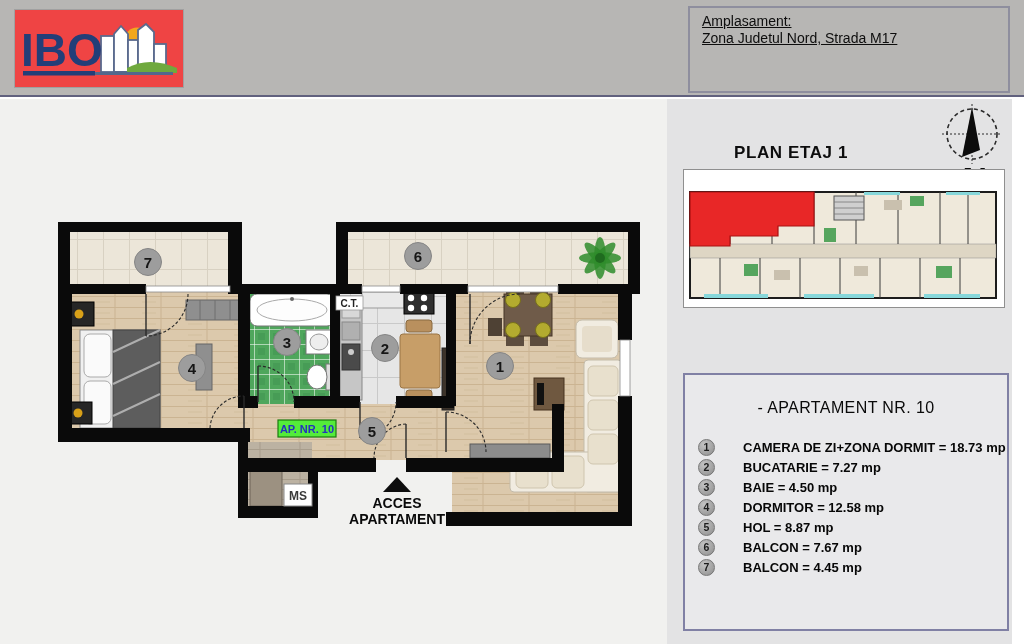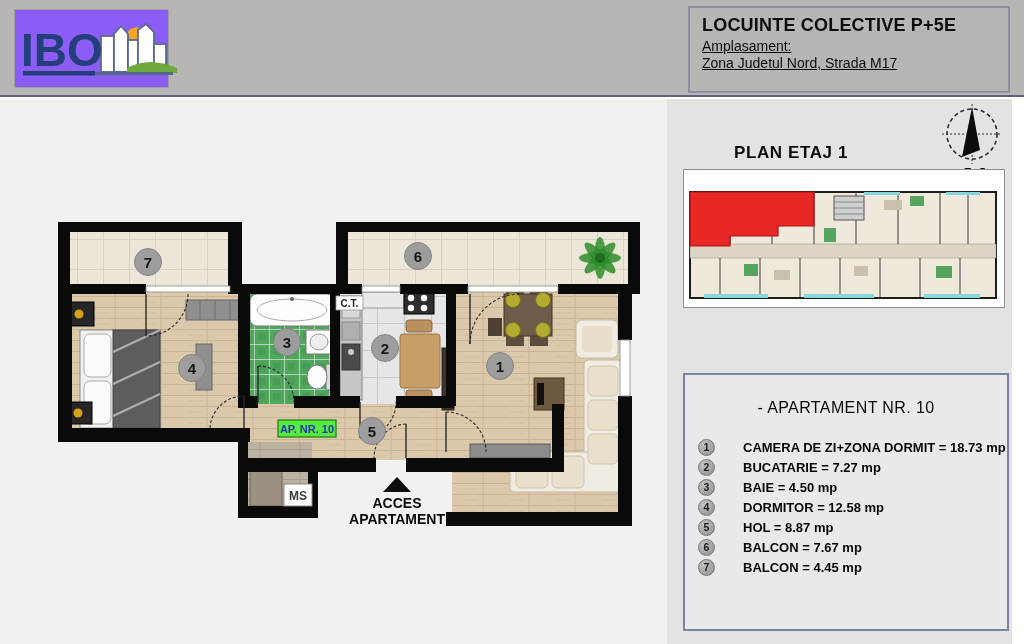--- a/index.html
+++ b/index.html
@@ -2,22 +2,22 @@
 <html><head>
 <meta charset="utf-8">
 <style>
   html,body{margin:0;padding:0;background:#ffffff;}
   #stage{position:relative;width:1024px;height:644px;overflow:hidden;
          font-family:"Liberation Sans",sans-serif;background:#ffffff;}
 
   
   .header{position:absolute;left:0;top:0;width:1024px;height:97px;
           background:#b7b6b4;border-bottom:2px solid #61617e;box-sizing:border-box;}
-  .logo-box{position:absolute;left:14px;top:9px;width:155px;height:79px;
-            background:#8b5cf6;border:1px solid #a0a0a0;box-sizing:border-box;}
+  .logo-box{position:absolute;left:14px;top:9px;width:170px;height:79px;
+            background:#ef4444;border:1px solid #a0a0a0;box-sizing:border-box;}
   .title-box{position:absolute;left:688px;top:6px;width:322px;height:87px;
              background:#b7b6b4;border:2px solid #8e8e9e;box-sizing:border-box;
              padding:5px 12px;color:#0d0d0d;}
   .title-box h1{margin:2px 0 3px 0;font-size:18px;line-height:20px;letter-spacing:.2px;}
   .title-box .addr{font-size:14px;line-height:16.5px;text-decoration:underline;}
 
   
   .main-area{position:absolute;left:0;top:99px;width:667px;height:545px;background:#f1f1ef;}
   .right-panel{position:absolute;left:667px;top:99px;width:345px;height:545px;background:#e3e3e4;}
 
@@ -68,21 +68,20 @@
           <path d="M123,20 L131,14 L139,22 V62 H123 Z"></path>
           <rect x="139" y="34" width="12" height="28"></rect>
         </g>
         <path d="M112,58 Q134,46 162,58 L162,63 H112 Z" fill="#6fa93e"></path>
         <text x="6" y="56" font-size="46" font-weight="bold" fill="#233e78">IBO</text>
         <rect x="8" y="61" width="72" height="4.5" fill="#233e78"></rect>
         <rect x="80" y="62" width="78" height="3" fill="#54688c"></rect>
       </svg>
     </div>
     <div class="title-box">
-      <h1>LOCUINTE COLECTIVE P+5E</h1>
       <div class="addr">Amplasament:</div>
       <div class="addr">Zona Judetul Nord,  Strada M17</div>
     </div>
   </div>
 
   <div class="main-area">
     <svg width="667" height="545" viewBox="0 99 667 545">
       <defs>
         <pattern id="wood" width="46" height="11" patternUnits="userSpaceOnUse">
           <rect width="46" height="11" fill="#dcc9ac"></rect>

